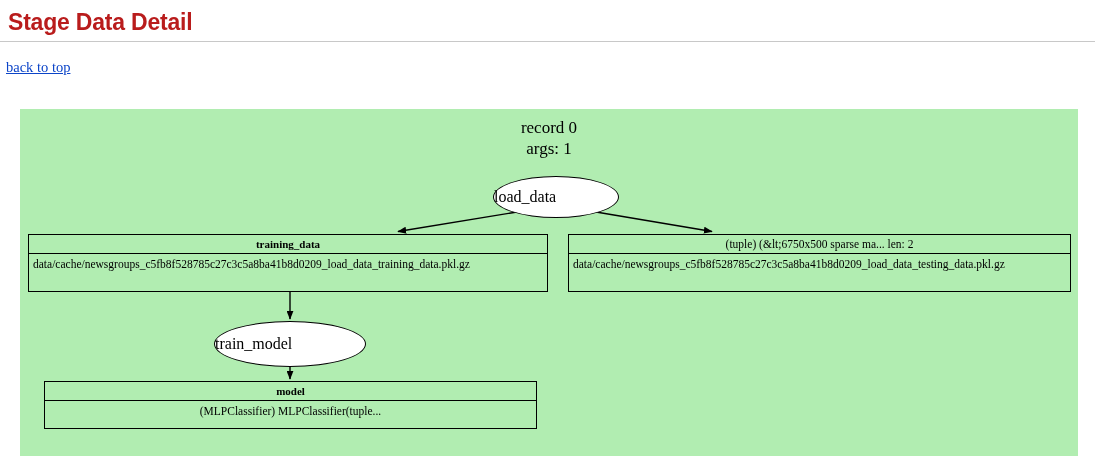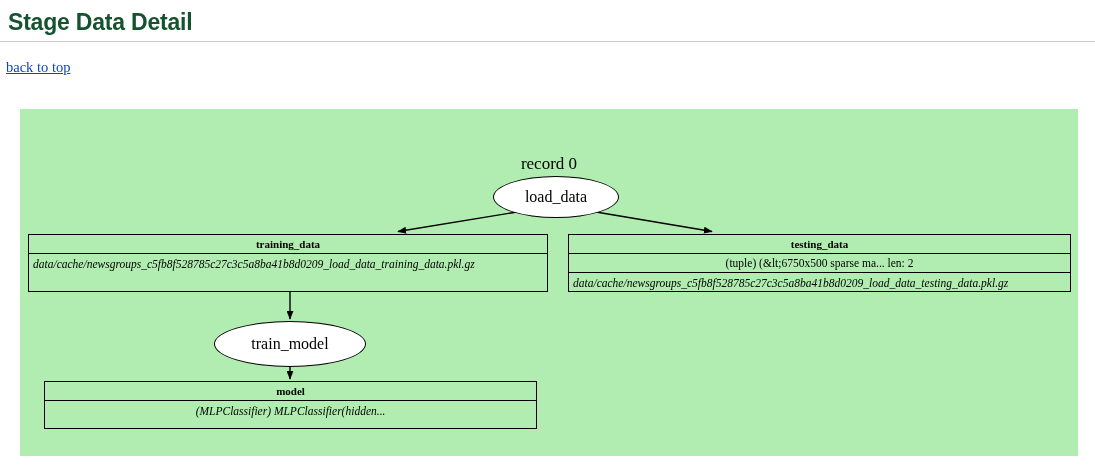--- a/index.html
+++ b/index.html
@@ -16,21 +16,21 @@
     position: relative;
   }
 
   
   .page-title {
     margin: 0;
     padding: 8px 17px 0 8px;
     font-family: "Liberation Sans", sans-serif;
     font-size: 23px;
     font-weight: bold;
-    color: #14532d;
+    color: #b91c1c;
     letter-spacing: -0.2px;
     line-height: 28px;
   }
   .title-rule {
     margin: 5px 0 0 0;
     border: 0;
     border-top: 1px solid #c8c8c8;
     height: 0;
     width: 100%;
   }
@@ -58,33 +58,32 @@
   .graph-title {
     position: absolute;
     left: 0;
     top: 8px;
     width: 1058px;
     text-align: center;
     font-family: "Liberation Serif", serif;
     font-size: 17px;
     color: #000000;
     line-height: 21px;
-    margin-top: 36px;
   }
   .graph-title .gt-line { display: block; }
 
   
   .node-ellipse {
     position: absolute;
     background: #ffffff;
     border: 1.4px solid #000000;
     border-radius: 50%;
     display: flex;
     align-items: center;
-    justify-content: center;
+    justify-content: flex-start;
     font-family: "Liberation Serif", serif;
     font-size: 16px;
     color: #000000;
     box-sizing: border-box;
   }
   #node-load-data {
     left: 473px;
     top: 67px;
     width: 126px;
     height: 42px;
@@ -109,21 +108,21 @@
     border-bottom: 1.6px solid #000000;
     box-sizing: border-box;
     display: flex;
     align-items: center;
     justify-content: center;
     height: 19px;
     font-size: 11.5px;
     white-space: nowrap;
     overflow: hidden;
   }
-  .record-row:last-child { border-bottom: none; font-style: italic; }
+  .record-row:last-child { border-bottom: none; }
   .record-row.head {
     font-weight: bold;
     font-size: 11px;
     height: 19px;
   }
   .record-row.path {
     font-size: 11.5px;
     justify-content: flex-start;
     padding-left: 4px;
   }
@@ -181,23 +180,22 @@
   <div class="node-ellipse" id="node-train-model">
     <span>train_model</span>
   </div>
 
   <div class="record-table" id="table-training-data">
     <div class="record-row head">training_data</div>
     <div class="record-row path">data/cache/newsgroups_c5fb8f528785c27c3c5a8ba41b8d0209_load_data_training_data.pkl.gz</div>
   </div>
 
   <div class="record-table" id="table-testing-data">
-    <div class="record-row head">testing_data</div>
     <div class="record-row summary">(tuple) (&amp;lt;6750x500 sparse ma... len: 2</div>
     <div class="record-row path">data/cache/newsgroups_c5fb8f528785c27c3c5a8ba41b8d0209_load_data_testing_data.pkl.gz</div>
   </div>
 
   <div class="record-table" id="table-model">
     <div class="record-row head">model</div>
-    <div class="record-row summary">(MLPClassifier) MLPClassifier(hidden...</div>
+    <div class="record-row summary">(MLPClassifier) MLPClassifier(tuple...</div>
   </div>
 
 </div>
 
 </body></html>

